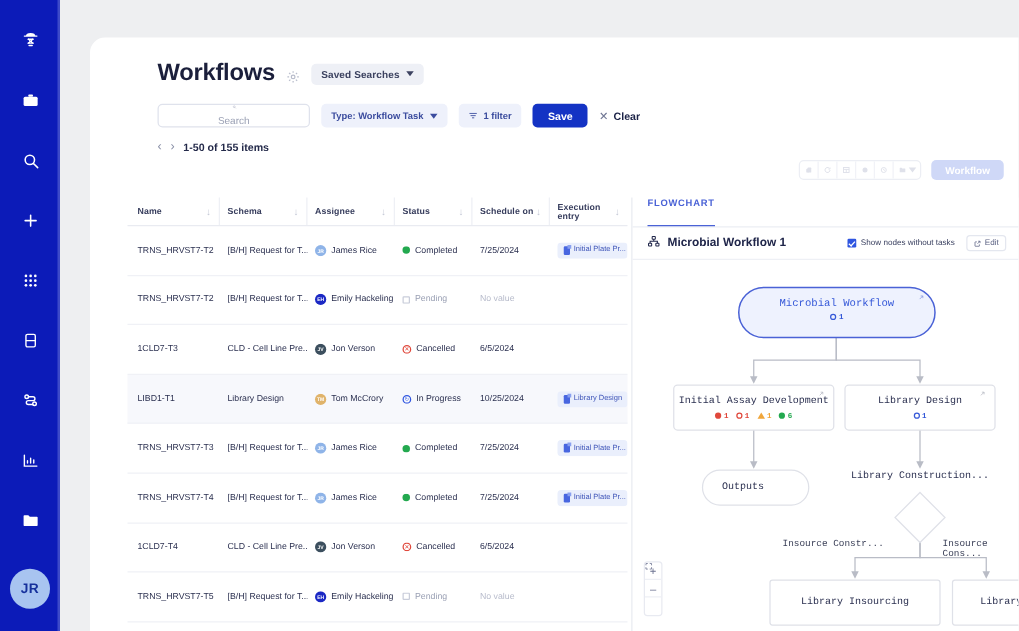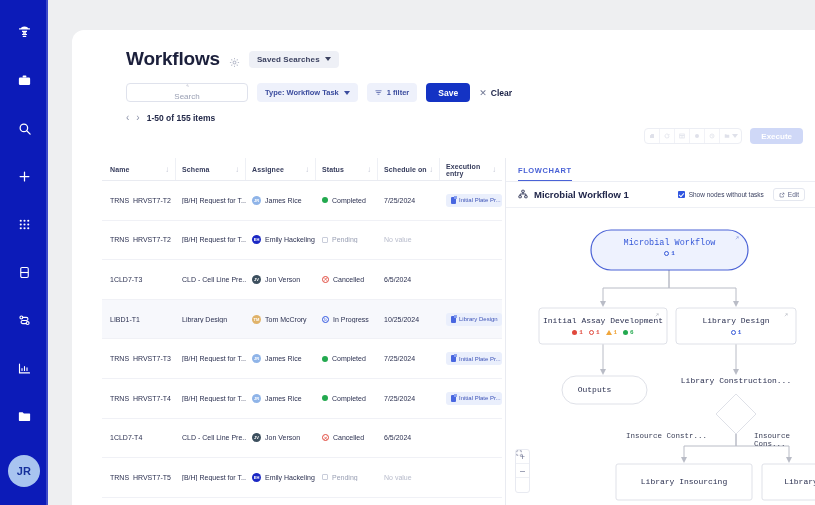--- a/index.html
+++ b/index.html
@@ -125,21 +125,21 @@
     max-width: 58px; overflow: hidden; cursor: pointer;
   }
   .doc-ico { width:5px; height:7px; background:#4866e0; border-radius:1px; flex:0 0 auto; position:relative;}
   .doc-ico:after{content:"";position:absolute;right:-1px;top:-1px;width:3px;height:3px;background:#89a0ef;}
 
   
   .flow {
     position: absolute; left: 433px; top: 128px; right: 0; bottom: 0;
     border-left: 1px solid #e9ebf1; background: #fff;
   }
-  .ftabs { height: 24px; border-bottom: 1px solid #eceef4; display: flex; align-items: flex-end; padding-left: 12px; }
+  .ftabs { height: 24px; border-bottom: 1px solid #eceef4; display: flex; padding-left: 12px; }
   .ftab { font-size: 7.5px; font-weight: 600; color: #4a62d6; letter-spacing: .6px;
           padding-bottom: 5px; border-bottom: 1.5px solid #4a62d6; cursor: pointer; }
   .fsub { height: 26px; display: flex; align-items: center; padding: 0 10px 0 12px; border-bottom: 1px solid #eef0f5;}
   .fsub-title { font-size: 9.5px; font-weight: 600; color: #20264a; display: flex; align-items: center; gap: 6px; }
   .fsub-right { margin-left: auto; display: flex; align-items: center; gap: 9px; }
   .chkwrap { display: flex; align-items: center; gap: 4px; font-size: 6.5px; color: #3a4060; cursor: pointer; }
   .chk { width: 7px; height: 7px; border-radius: 1px; background: #2f55e0; position: relative; }
   .chk:after { content:""; position:absolute; left:2px; top:1px; width:2px; height:4px;
                border:solid #fff; border-width:0 1px 1px 0; transform: rotate(42deg); }
   .btn-edit { border: 1px solid #e4e7ef; border-radius: 3px; height: 13px; padding: 0 5px;
@@ -311,21 +311,21 @@
               <path d="M12 8v4l3 2"></path>
             </svg>
         </div>
         <div class="ic">
           <svg width="6" height="6" viewBox="0 0 24 24" fill="#dfe1ea">
               <path d="M3 6a1 1 0 011-1h5l2 2h9a1 1 0 011 1v10a1 1 0 01-1 1H4a1 1 0 01-1-1z"></path>
             </svg>
           <i class="caret" style="color:#dfe1ea"></i>
         </div>
       </div>
-      <div class="btn-exec">Execute</div>
+      <div class="btn-exec">Workflow</div>
     </div>
 
     <div class="tbl">
       <div class="tbl-head">
         <div class="th c0">
           <span>Name</span>
           <span class="sort">↓</span>
           </div>
         <div class="th c1">
           <span>Schema</span>

